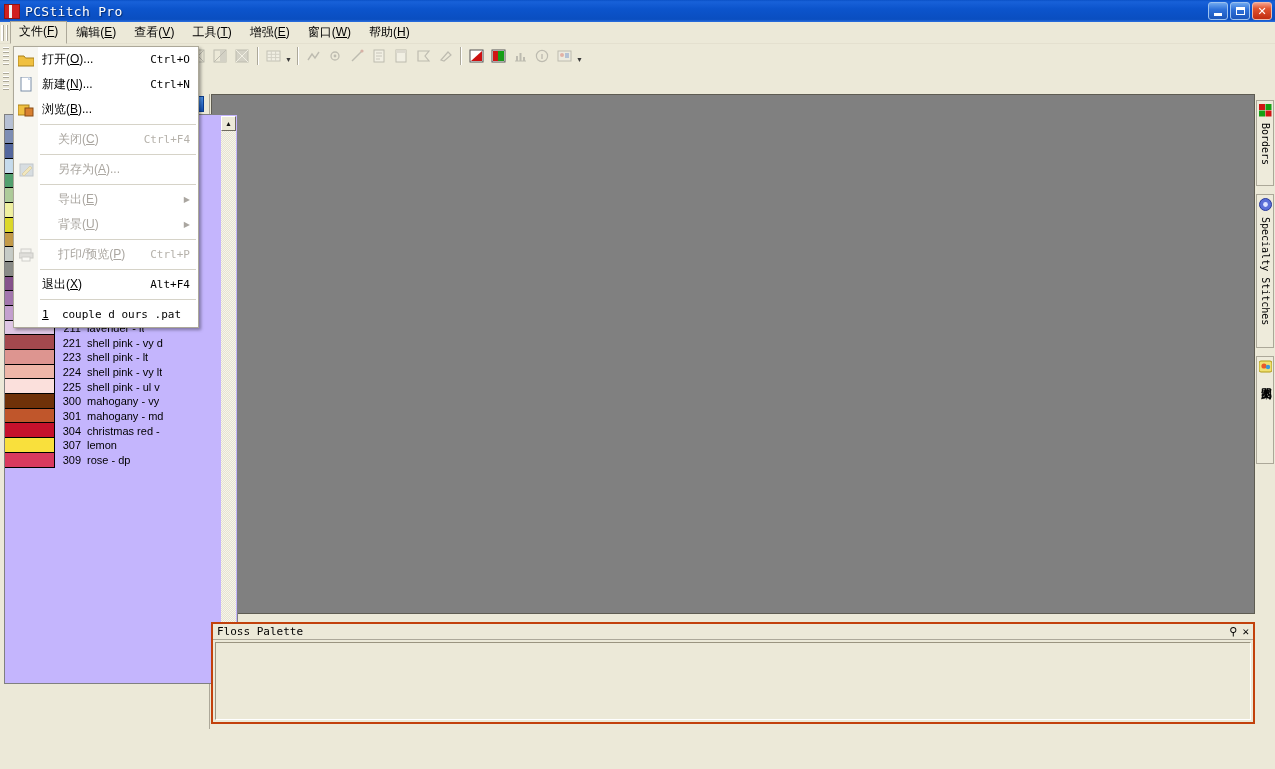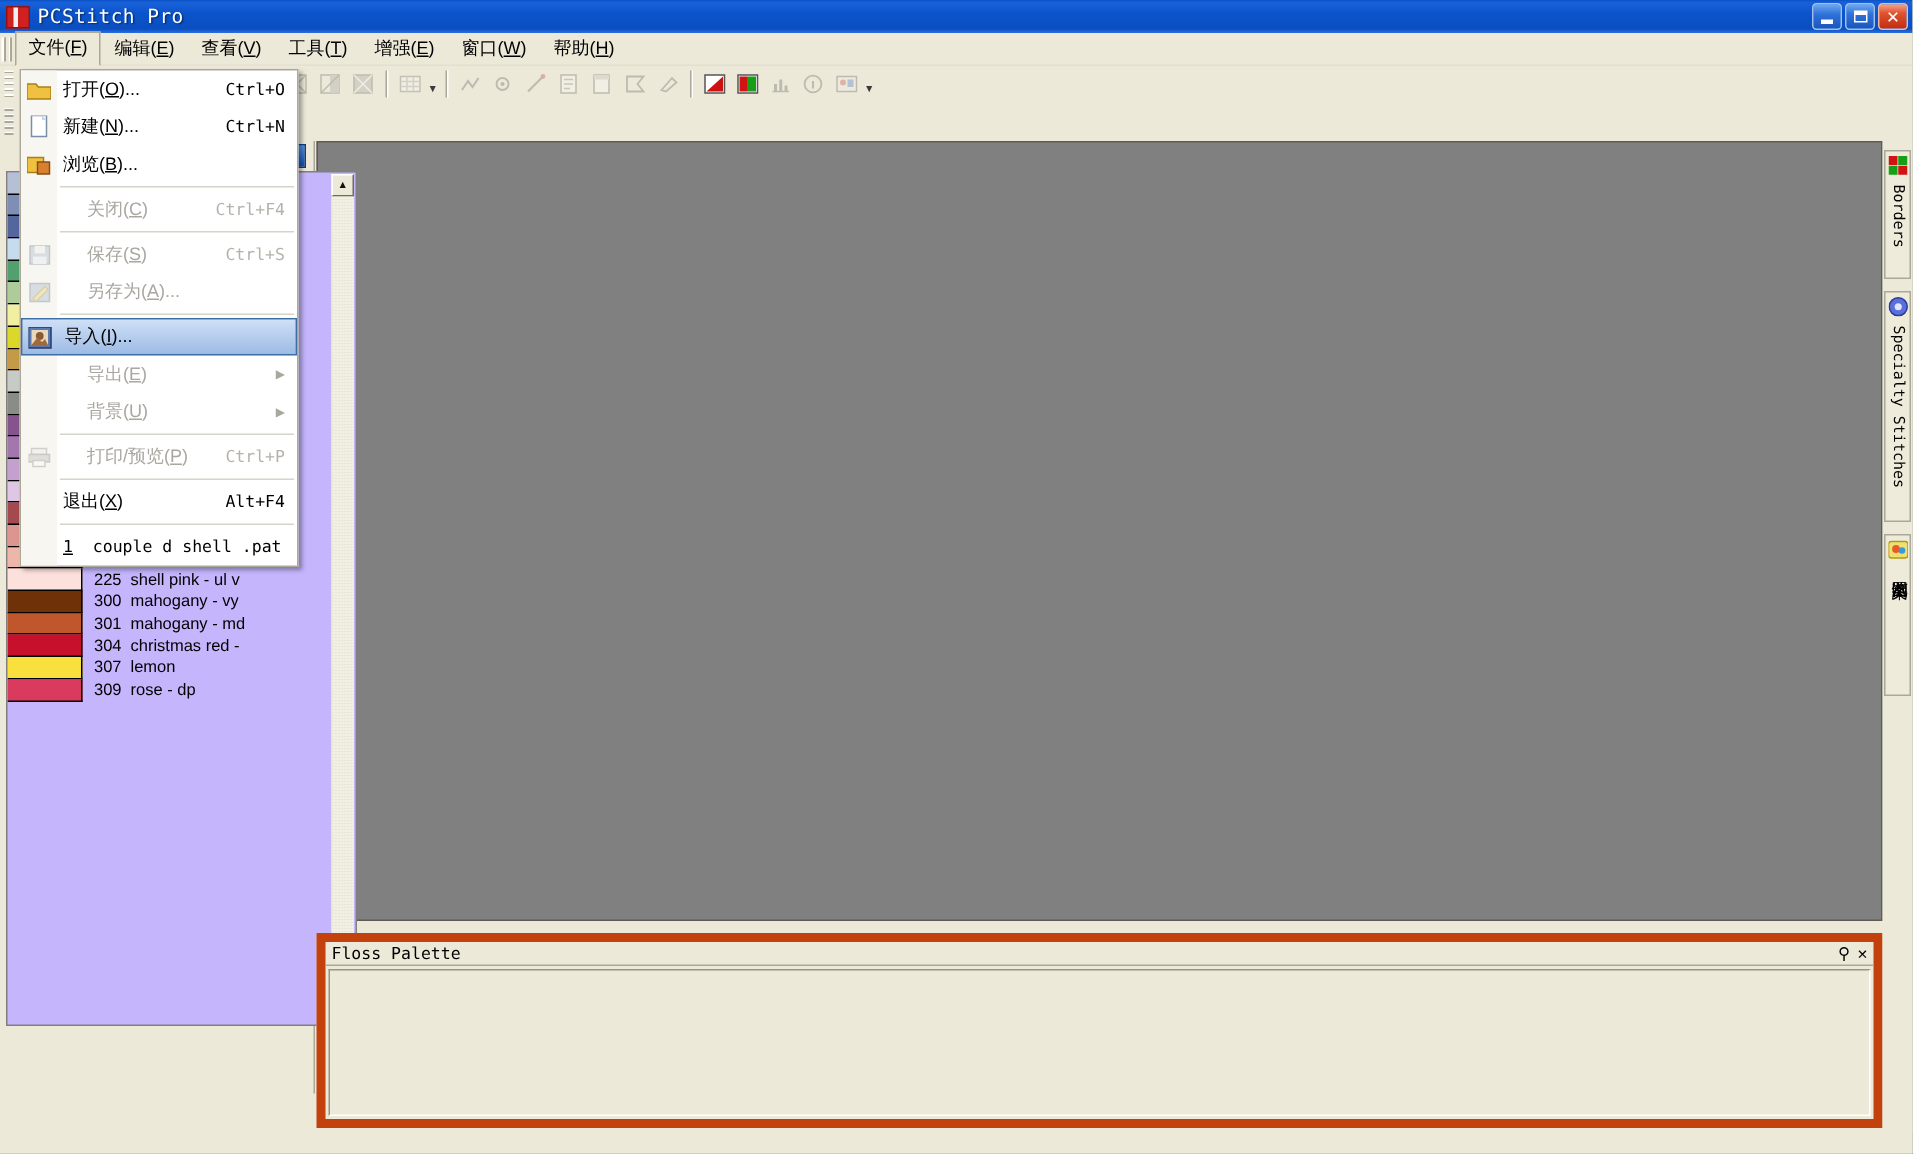--- a/index.html
+++ b/index.html
@@ -131,22 +131,22 @@
     background: repeating-conic-gradient(#e5e2d2 0 25%, #f7f5ea 0 50%) 0 0/2px 2px;}
 
   
   #canvas-area {
     position:absolute; left:211px; top:94px; width:1044px; height:520px;
     background:#808080; border:1px solid #5e5c52;
   }
 
   
   #floss-panel {
-    position:absolute; left:211px; top:622px; width:1044px; height:130px;
-    background:#ece9d8; border:6px solid #c2410c;
+    position:absolute; left:211px; top:622px; width:1044px; height:102px;
+    background:#ece9d8; border:2px solid #c2410c;
   }
   #floss-caption {
     height:16px; display:flex; align-items:center;
     border-bottom:1px solid #aca899;
     padding-left:4px; font-family:"DejaVu Sans Mono", monospace; font-size:11px;
   }
   #floss-caption .cap-btns{ margin-left:auto; display:flex; gap:5px; padding-right:4px; }
   #floss-caption .cap-btn{ font-size:11px; line-height:11px; }
   #floss-body {
     position:absolute; left:2px; top:18px; right:2px; bottom:2px;
@@ -619,48 +619,26 @@
       <div class="msep"></div>
       <div class="mi disabled">
         <span class="mi-label"><span>关闭</span>(<u>C</u>)<span></span></span>
         <span class="mi-accel disabled">Ctrl+F4</span>
       </div>
       <div class="msep"></div>
       <div class="mi disabled">
         <span class="mi-icon dim">
           <svg width="15" height="14">
             <rect x="1" y="1" width="13" height="12" fill="#8fa4c0" stroke="#4a5c78"></rect>
-            <rect x="4" y="1" width="7" height="5" fill="#e8ecf4"></rect>
-            <rect x="3" y="8" width="9" height="5" fill="#dfe4ee"></rect>
-          </svg>
-        </span>
-        <span class="mi-label"><span>保存</span>(<u>S</u>)<span></span></span>
-        <span class="mi-accel disabled">Ctrl+S</span>
-      </div>
-      <div class="mi disabled">
-        <span class="mi-icon dim">
-          <svg width="15" height="14">
-            <rect x="1" y="1" width="13" height="12" fill="#8fa4c0" stroke="#4a5c78"></rect>
             <path d="M3 11 L11 3 L13 5 L5 13 Z" fill="#e8c84a" stroke="#9a7a14"></path>
           </svg>
         </span>
         <span class="mi-label"><span>另存为</span>(<u>A</u>)<span>...</span></span>
       </div>
       <div class="msep"></div>
-      <div class="mi sel">
-        <span class="mi-icon">
-          <svg width="16" height="15">
-            <rect x="0" y="0" width="15" height="14" fill="#5a7ab0" stroke="#2a3a60"></rect>
-            <rect x="2" y="2" width="11" height="10" fill="#e8d8c0"></rect>
-            <circle cx="7.5" cy="6" r="2.6" fill="#8a5a30"></circle>
-            <path d="M2 12 L6 7 L9 10 L11 8 L13 12 Z" fill="#a06a3a"></path>
-          </svg>
-        </span>
-        <span class="mi-label"><span>导入</span>(<u>I</u>)<span>...</span></span>
-      </div>
       <div class="mi disabled">
         <span class="mi-label"><span>导出</span>(<u>E</u>)<span></span></span>
         <span class="submenu-arrow">▶</span>
       </div>
       <div class="mi disabled">
         <span class="mi-label"><span>背景</span>(<u>U</u>)<span></span></span>
         <span class="submenu-arrow">▶</span>
       </div>
       <div class="msep"></div>
       <div class="mi disabled">
@@ -674,16 +652,16 @@
         <span class="mi-label"><span>打印/预览</span>(<u>P</u>)<span></span></span>
         <span class="mi-accel disabled">Ctrl+P</span>
       </div>
       <div class="msep"></div>
       <div class="mi">
         <span class="mi-label"><span>退出</span>(<u>X</u>)<span></span></span>
         <span class="mi-accel">Alt+F4</span>
       </div>
       <div class="msep"></div>
       <div class="mi">
-        <span class="mi-label" style="font-family:'DejaVu Sans Mono',monospace;font-size:11px"><u>1</u>&nbsp;&nbsp;<span>couple d shell .pat</span></span>
+        <span class="mi-label" style="font-family:'DejaVu Sans Mono',monospace;font-size:11px"><u>1</u>&nbsp;&nbsp;<span>couple d ours .pat</span></span>
       </div>
     </div>
 </div>
 
 </body></html>

